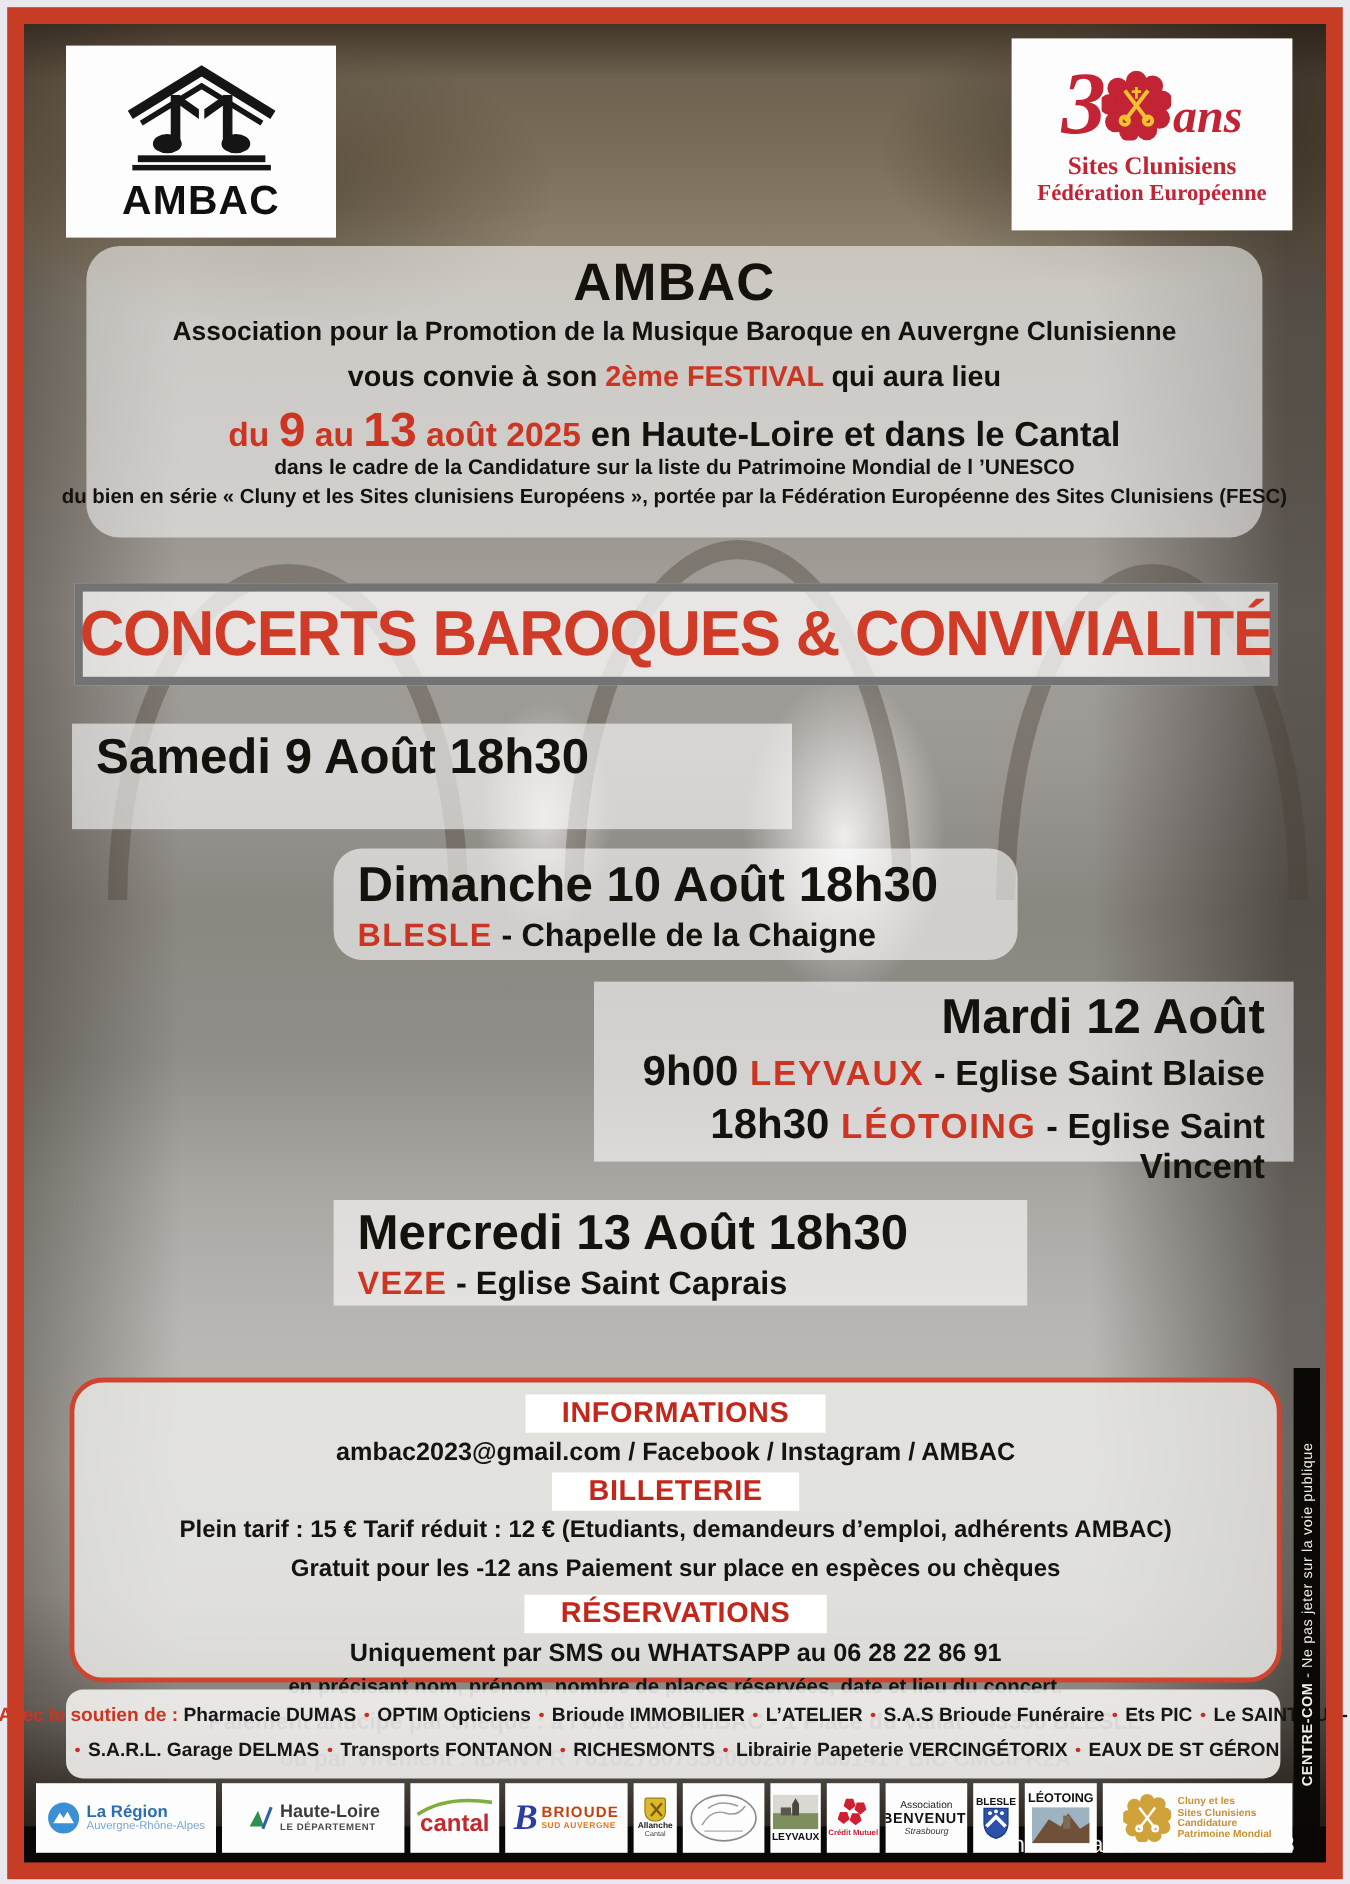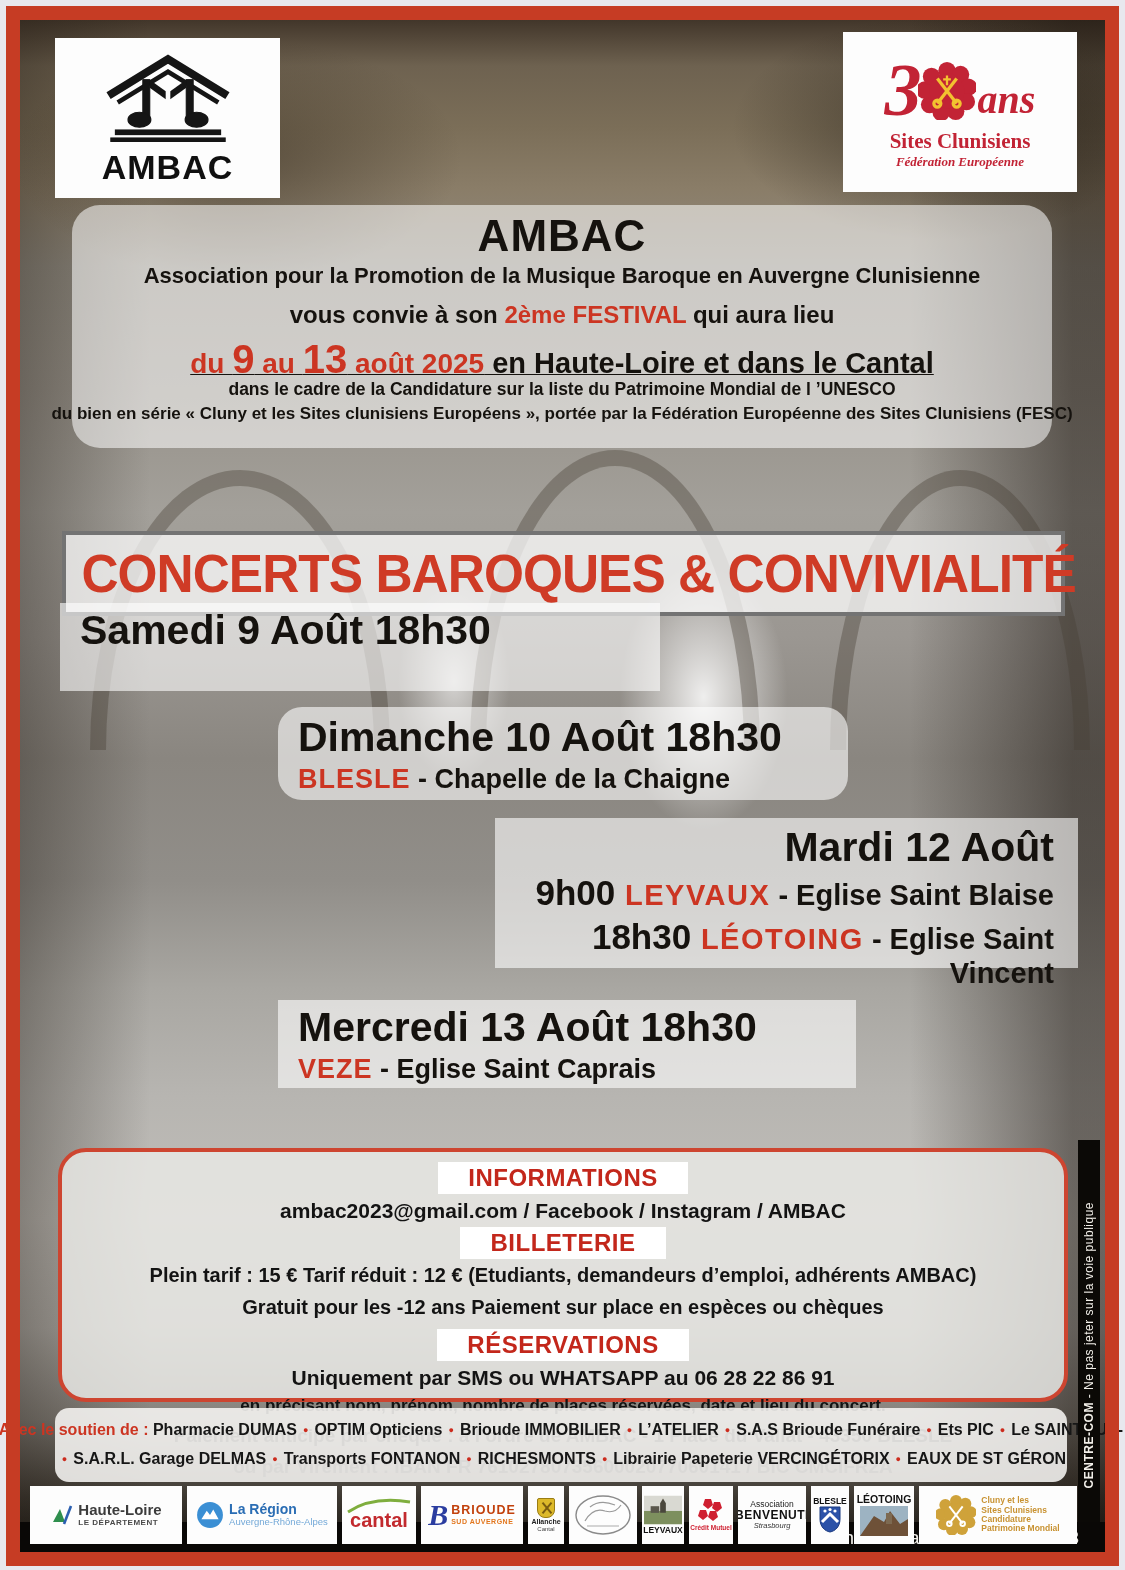--- a/index.html
+++ b/index.html
@@ -37,40 +37,40 @@
   .ambac-label{font-size:34px;font-weight:bold;color:#101010;letter-spacing:1px;margin-top:2px;}
 
   .fesc-box{position:absolute;left:843px;top:32px;width:234px;height:160px;background:#fdfdfd;
             z-index:3;display:flex;flex-direction:column;align-items:center;justify-content:center;
             font-family:"Liberation Serif",serif;color:#c22335;}
   .fesc-row{display:flex;align-items:center;height:72px;}
   .fesc-3{font-size:74px;font-weight:bold;font-style:italic;line-height:.9;}
   .fesc-rosette{width:58px;height:58px;margin-left:-4px;}
   .fesc-ans{font-size:40px;font-weight:bold;font-style:italic;align-self:flex-end;margin:0 0 4px 2px;}
   .fesc-l1{font-size:21px;font-weight:bold;margin-top:2px;}
-  .fesc-l2{font-size:13px;font-weight:bold;font-style:italic;}
+  .fesc-l2{font-size:19px;font-weight:bold;}
 
   
   .header-box{position:absolute;left:72px;top:205px;width:980px;height:243px;z-index:2;
               background:rgba(255,255,255,.55);border-radius:28px;
               display:flex;flex-direction:column;align-items:center;text-align:center;
               color:var(--ink);padding-top:8px;}
   .h-title{font-size:44px;font-weight:bold;letter-spacing:1px;line-height:1.05;}
   .h-sub{font-size:22px;font-weight:bold;margin-top:4px;white-space:nowrap;}
   .h-invite{font-size:24px;font-weight:bold;margin-top:12px;}
-  .h-dates{margin-top:10px;font-weight:bold;line-height:1;text-decoration:underline;}
+  .h-dates{margin-top:10px;font-weight:bold;line-height:1;}
   .h-dates .sm{font-size:28px;} .h-dates .lg{font-size:40px;} .h-dates .blk{font-size:29px;color:var(--ink);}
   .red{color:var(--red);}
   .h-unesco{font-size:17.5px;font-weight:bold;margin-top:0;white-space:nowrap;}
   .h-unesco2{font-size:17px;font-weight:bold;margin-top:4px;white-space:nowrap;}
 
   
-  .banner{position:absolute;left:62px;top:531px;width:1003px;height:85px;z-index:2;
-          background:rgba(255,255,255,.74);border:4px solid #737373;
-          display:flex;align-items:center;justify-content:flex-start;}
+  .banner{position:absolute;left:62px;top:486px;width:1003px;height:85px;z-index:2;
+          background:rgba(255,255,255,.74);border:7px solid #737373;
+          display:flex;align-items:center;justify-content:center;}
   .banner span{font-size:53px;font-weight:bold;color:#cf3b26;letter-spacing:-1px;
                white-space:nowrap;transform:scaleX(.97);}
 
   
   .ccard{position:absolute;z-index:2;background:rgba(255,255,255,.6);color:var(--ink);}
   .day{font-size:41px;font-weight:bold;line-height:1.05;}
   .c-line{font-size:27px;font-weight:bold;margin-top:5px;}
   .place{color:var(--red);letter-spacing:1px;}
   .c1{left:60px;top:603px;width:600px;height:88px;padding:6px 0 0 20px;}
   .c2{left:278px;top:707px;width:570px;height:93px;padding:9px 0 0 20px;border-radius:24px;}
@@ -268,39 +268,39 @@
       <span class="sp-label">Avec le soutien de :</span>
       <span>Pharmacie DUMAS</span><span class="dot">●</span><span>OPTIM Opticiens</span><span class="dot">●</span><span>Brioude IMMOBILIER</span><span class="dot">●</span><span>L’ATELIER</span><span class="dot">●</span><span>S.A.S Brioude Funéraire</span><span class="dot">●</span><span>Ets PIC</span><span class="dot">●</span><span>Le SAINT JUS-</span>
     </div>
     <div class="sp-line">
       <span class="dot">●</span><span>S.A.R.L. Garage DELMAS</span><span class="dot">●</span><span>Transports FONTANON</span><span class="dot">●</span><span>RICHESMONTS</span><span class="dot">●</span><span>Librairie Papeterie VERCINGÉTORIX</span><span class="dot">●</span><span>EAUX DE ST GÉRON</span>
     </div>
   </div>
 
   <div class="logo-row">
 
+    <div class="pl pl-region">
+      <svg width="28" height="28" viewBox="0 0 26 26">
+        <circle cx="13" cy="13" r="12" fill="#3b8fd4"></circle>
+        <path d="M5 17 L10 9 L13 13 L16 8 L21 17 Z" fill="#fff"></path>
+      </svg>
+      <div class="colL">
+        <span class="l1">La Région</span>
+        <span class="l2">Auvergne-Rhône-Alpes</span>
+      </div>
+    </div>
+
     <div class="pl pl-hloire">
       <svg width="24" height="24" viewBox="0 0 24 24">
         <path d="M3 19 L10 6 L15 19 Z" fill="#2f8f4e"></path>
         <path d="M14 21 L21 3" stroke="#2b5fb0" stroke-width="2.6"></path>
       </svg>
       <div class="colL">
         <span class="l1">Haute-Loire</span>
         <span class="l2">LE DÉPARTEMENT</span>
-      </div>
-    </div>
-
-    <div class="pl pl-region">
-      <svg width="28" height="28" viewBox="0 0 26 26">
-        <circle cx="13" cy="13" r="12" fill="#3b8fd4"></circle>
-        <path d="M5 17 L10 9 L13 13 L16 8 L21 17 Z" fill="#fff"></path>
-      </svg>
-      <div class="colL">
-        <span class="l1">La Région</span>
-        <span class="l2">Auvergne-Rhône-Alpes</span>
       </div>
     </div>
 
     <div class="pl pl-cantal">
       <svg width="66" height="22" viewBox="0 0 66 22">
         <path d="M2 18 Q26 2 64 8" stroke="#7fae3e" stroke-width="3" fill="none"></path>
       </svg>
       <span class="l1">cantal</span>
     </div>
 

